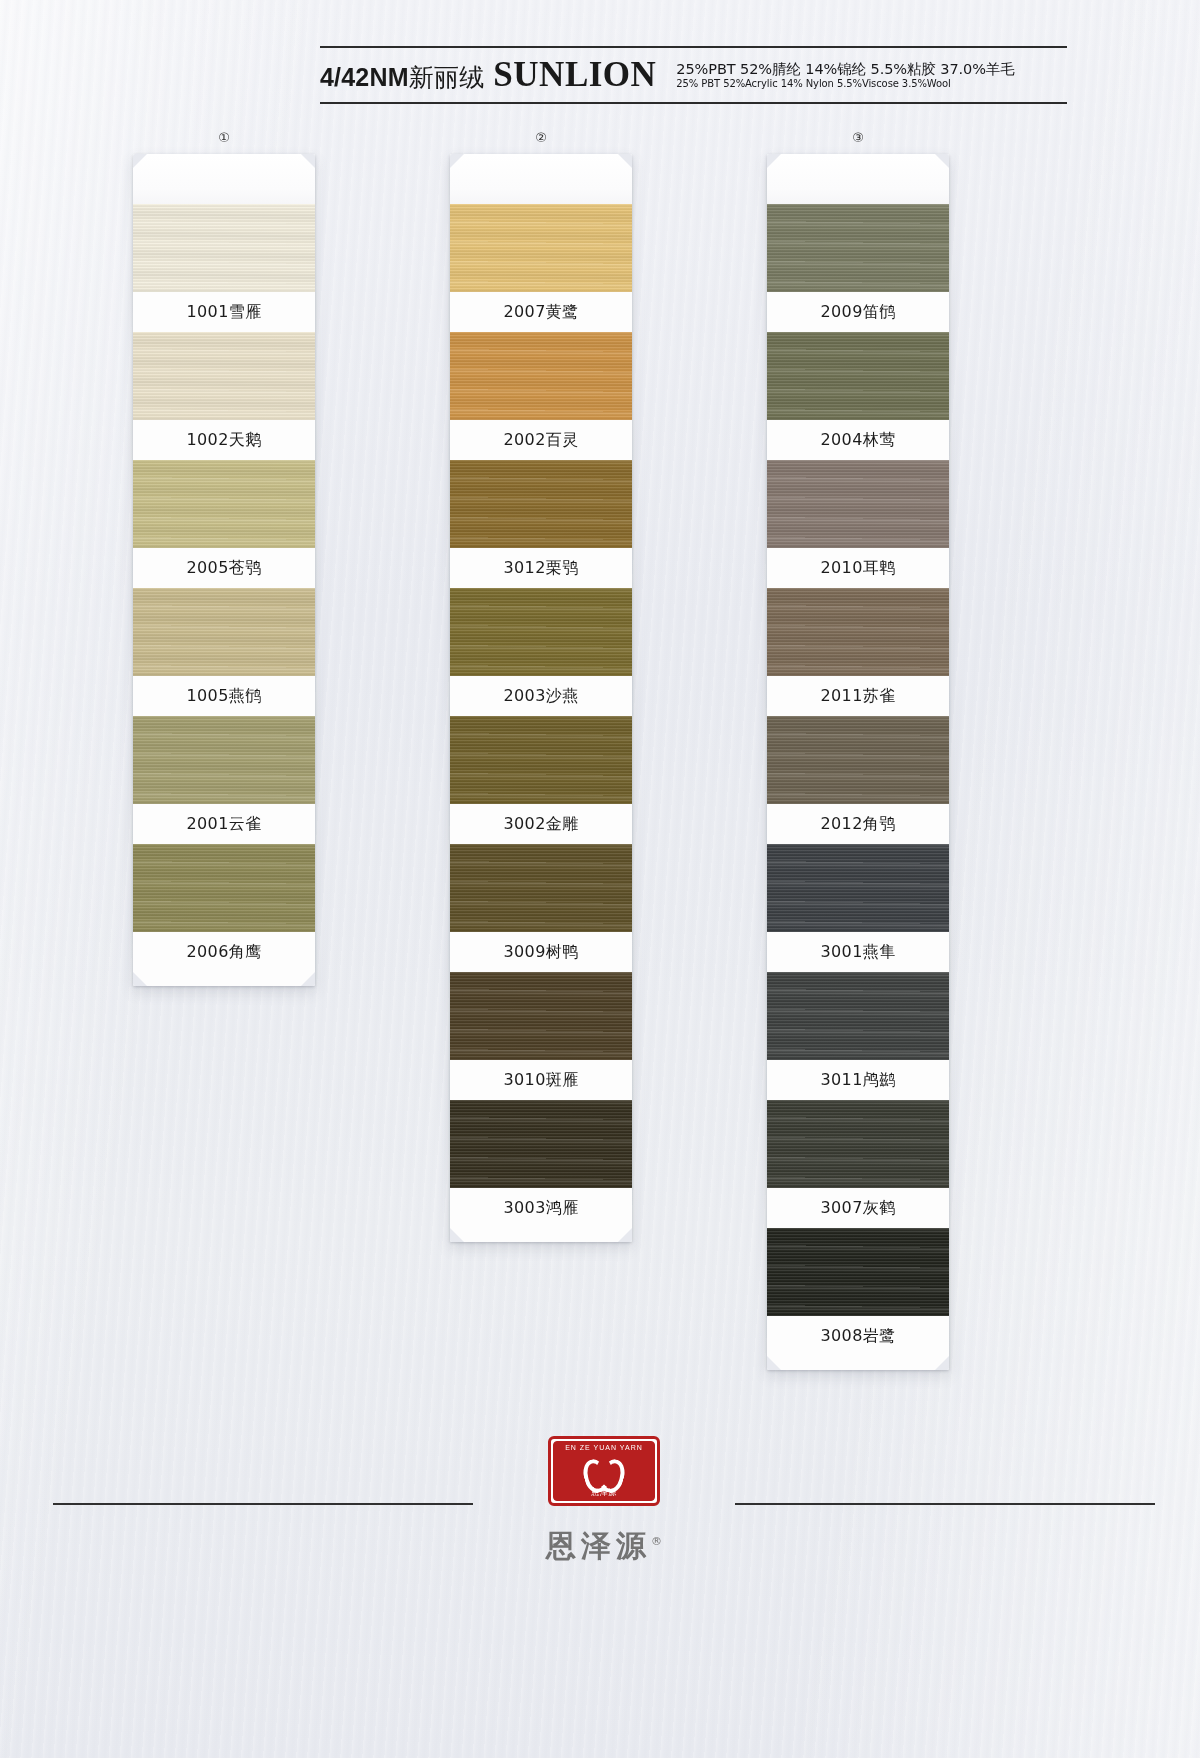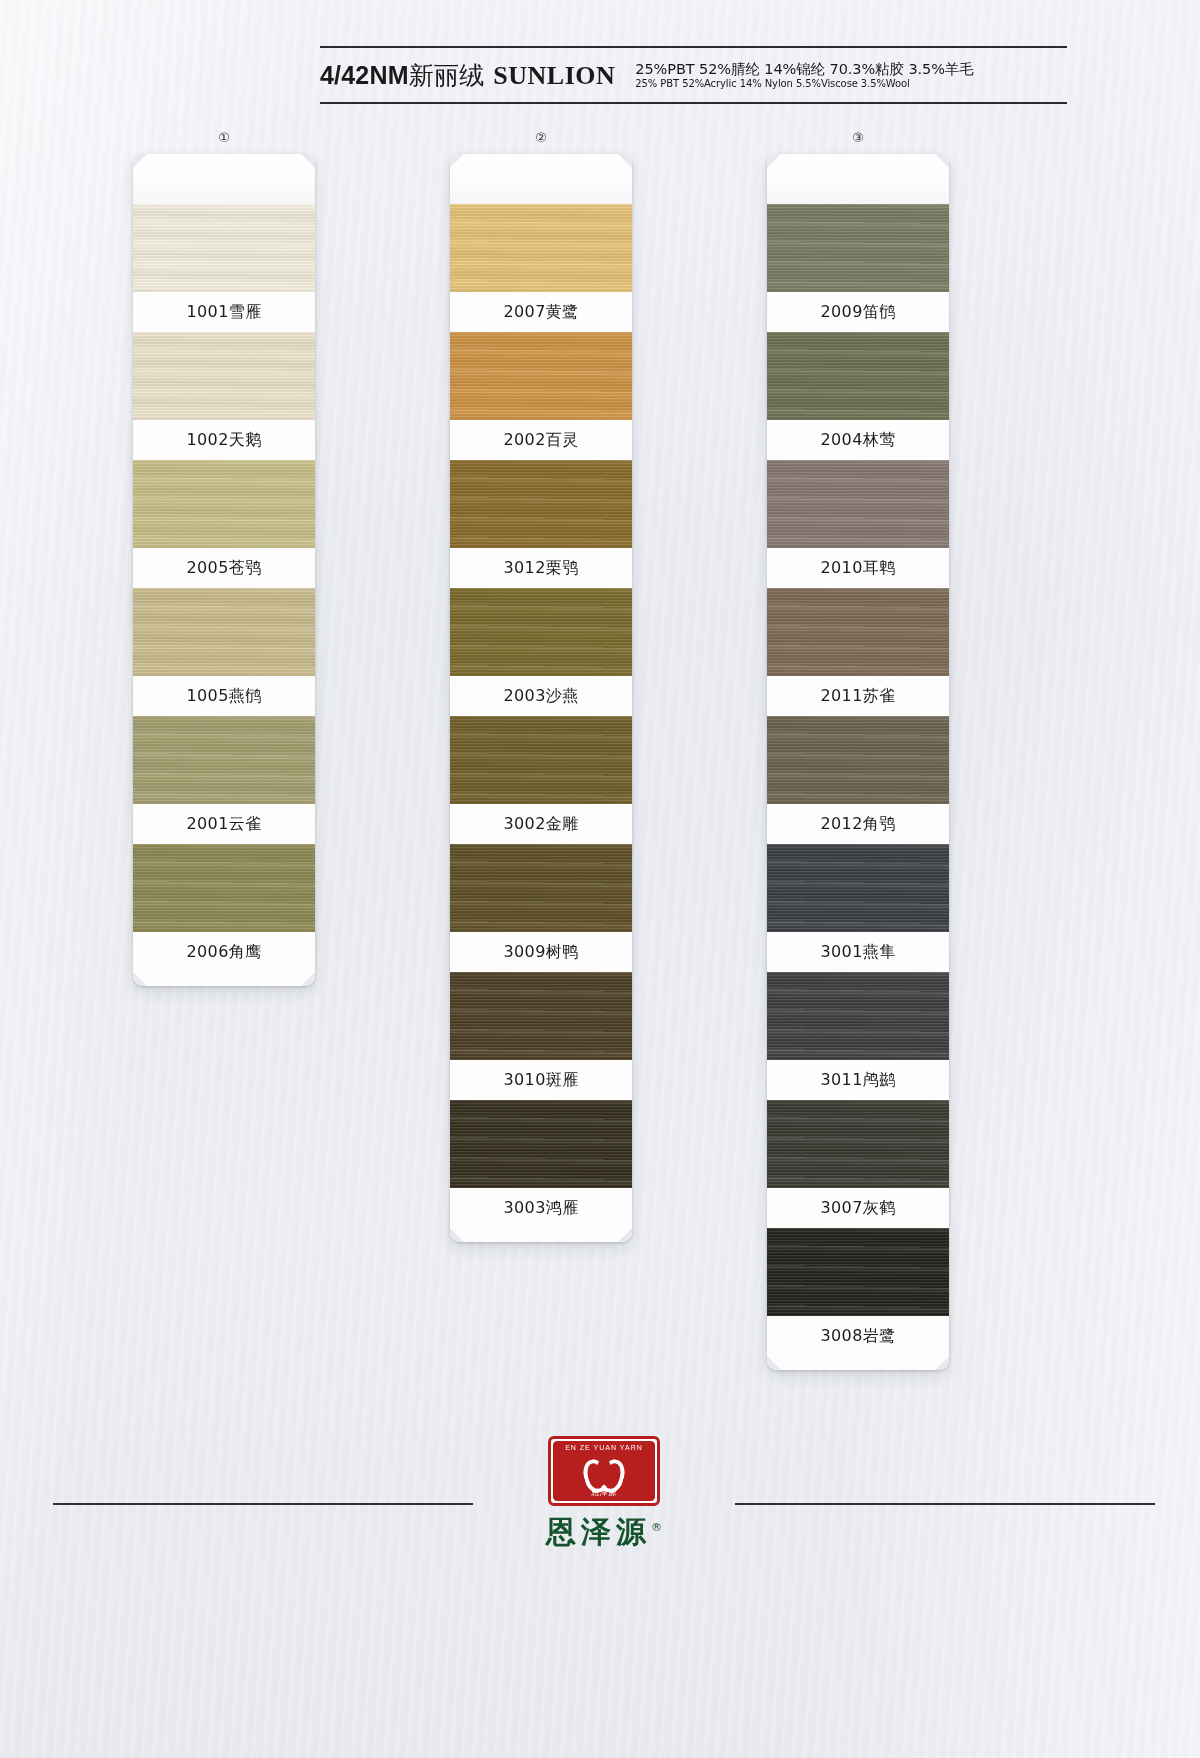--- a/index.html
+++ b/index.html
@@ -63,21 +63,21 @@
     font-size: 25px;
     font-weight: bold;
     color: #1a1a1a;
     letter-spacing: .2px;
     white-space: nowrap;
   }
   .hdr-title .nm { font-family: "Liberation Sans", sans-serif; }
   .hdr-title .cn { font-family: "DejaVu Sans", sans-serif; margin-left: 0; font-weight: normal; }
   .hdr-title .brand {
     font-family: "Liberation Serif", "DejaVu Serif", serif;
-    font-size: 26px;
+    font-size: 35px;
     margin-left: 9px;
     letter-spacing: .5px;
   }
   .hdr-comp {
     margin-left: 20px;
     line-height: 1.18;
     white-space: nowrap;
   }
   .hdr-comp .line1 {
     font-size: 14.5px;
@@ -112,21 +112,21 @@
     font-size: 13px;
     color: #333;
     font-family: "DejaVu Sans", sans-serif;
   }
 
   .card {
     position: absolute;
     top: 24px;
     left: 0;
     width: 182px;
-    border-radius: 10px;
+    border-radius: 2px;
     background: #fdfdfd;
     box-shadow: 0 1px 3px rgba(90,95,110,0.30), 0 6px 14px rgba(90,95,110,0.16);
     overflow: hidden;
   }
   .card-top {
     height: 50px;
     background: linear-gradient(180deg,#ffffff 0%,#fbfbfc 70%, #f6f6f8 100%);
     position: relative;
   }
   .card-top:before, .card-bottom-pad:before {
@@ -283,24 +283,24 @@
     position: absolute;
     top: 3px;
     width: 15px; height: 26px;
     border: 4px solid #ffffff;
     border-radius: 50% 50% 45% 45%;
   }
   .seal-mark:before { left: 0;  border-right-color: transparent; transform: rotate(-16deg); }
   .seal-mark:after  { right: 0; border-left-color: transparent;  transform: rotate(16deg); }
 
   .logo-name {
-    margin-top: 6px;
+    margin-top: 20px;
     font-size: 30px;
     font-weight: bold;
-    color: #14532d;
+    color: #737373;
     font-family: "DejaVu Sans", sans-serif;
     letter-spacing: 5px;
     position: relative;
     display: inline-block;
   }
   .logo-reg {
     font-size: 11px;
     vertical-align: super;
     letter-spacing: 0;
     font-weight: normal;
@@ -312,21 +312,21 @@
 <div class="paper"></div>
 
 <div class="header">
   <div class="header-rule"></div>
   <div class="header-rule bottom"></div>
   <div class="header-inner">
     <div class="hdr-title">
       <span class="nm">4/42NM</span><span class="cn">新丽绒</span><span class="brand">SUNLION</span>
     </div>
     <div class="hdr-comp">
-      <div class="line1">25%PBT 52%腈纶 14%锦纶 70.3%粘胶 3.5%羊毛</div>
+      <div class="line1">25%PBT 52%腈纶 14%锦纶 5.5%粘胶 37.0%羊毛</div>
       <div class="line2">25% PBT 52%Acrylic 14% Nylon 5.5%Viscose 3.5%Wool</div>
     </div>
   </div>
 </div>
 
 <div class="columns" id="columns">
     <div class="column" style="left: 133px;">
       <div class="col-number">①</div>
       <div class="card">
         <div class="card-top"></div>

